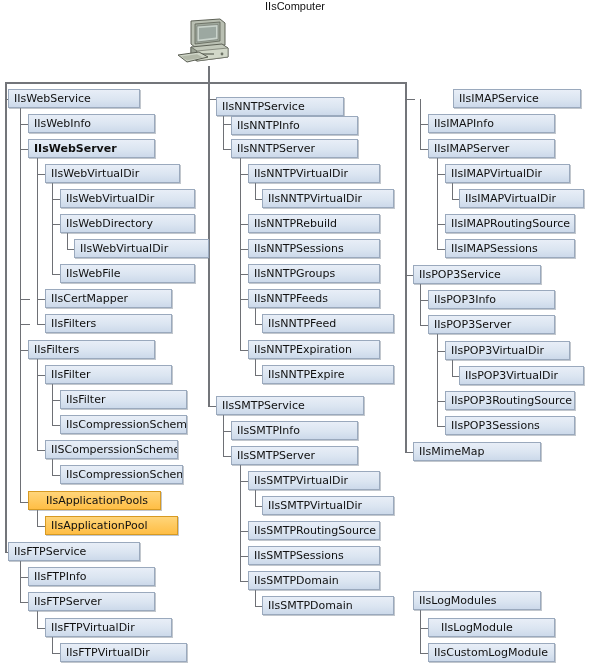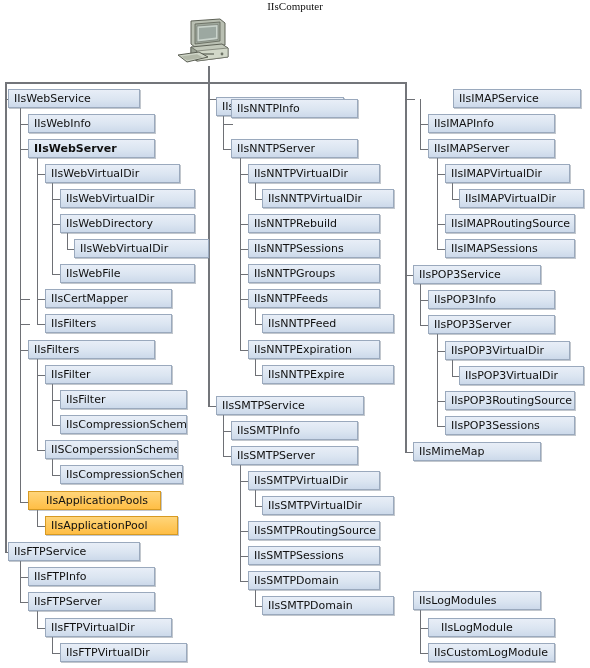--- a/index.html
+++ b/index.html
@@ -33,21 +33,21 @@
 
   .vline{position:absolute;width:1px;background:#6e7075;}
   .hline{position:absolute;height:1px;background:#6e7075;}
   .vline.thick{width:2px;background:#73757a;}
   .hline.thick{height:2px;background:#73757a;}
 
   #root-label{
     position:absolute;
     left:0;top:0;width:590px;
     text-align:center;
-    font-family:Liberation Serif, serif;
+    font-family:Liberation Sans, sans-serif;
     font-size:11px;
     color:#111;
   }
   #computer-icon{position:absolute;left:173px;top:17px;width:60px;height:54px;}
 </style>
 </head>
 <body>
 
 <div id="diagram">
 
@@ -189,21 +189,21 @@
       <div class="node" style="left: 45px; top: 440px; width: 133px;">IISComperssionSchemes</div>
       <div class="node" style="left: 60px; top: 465px; width: 123px;">IIsCompressionScheme</div>
       <div class="node highlight" style="left: 28px; top: 491px; width: 133px; text-align: center;">IIsApplicationPools</div>
       <div class="node highlight" style="left: 45px; top: 516px; width: 133px;">IIsApplicationPool</div>
       <div class="node" style="left: 8px; top: 542px; width: 132px;">IIsFTPService</div>
       <div class="node" style="left: 28px; top: 567px; width: 127px;">IIsFTPInfo</div>
       <div class="node" style="left: 28px; top: 592px; width: 127px;">IIsFTPServer</div>
       <div class="node" style="left: 45px; top: 618px; width: 127px;">IIsFTPVirtualDir</div>
       <div class="node" style="left: 60px; top: 643px; width: 127px;">IIsFTPVirtualDir</div>
       <div class="node" style="left: 216px; top: 97px; width: 128px;">IIsNNTPService</div>
-      <div class="node" style="left: 231px; top: 99px; width: 127px;">IIsNNTPInfo</div>
+      <div class="node" style="left: 231px; top: 116px; width: 127px;">IIsNNTPInfo</div>
       <div class="node" style="left: 231px; top: 139px; width: 127px;">IIsNNTPServer</div>
       <div class="node" style="left: 248px; top: 164px; width: 132px;">IIsNNTPVirtualDir</div>
       <div class="node" style="left: 262px; top: 189px; width: 132px;">IIsNNTPVirtualDir</div>
       <div class="node" style="left: 248px; top: 214px; width: 132px;">IIsNNTPRebuild</div>
       <div class="node" style="left: 248px; top: 239px; width: 132px;">IIsNNTPSessions</div>
       <div class="node" style="left: 248px; top: 264px; width: 132px;">IIsNNTPGroups</div>
       <div class="node" style="left: 248px; top: 289px; width: 132px;">IIsNNTPFeeds</div>
       <div class="node" style="left: 262px; top: 314px; width: 132px;">IIsNNTPFeed</div>
       <div class="node" style="left: 248px; top: 340px; width: 132px;">IIsNNTPExpiration</div>
       <div class="node" style="left: 262px; top: 365px; width: 132px;">IIsNNTPExpire</div>

